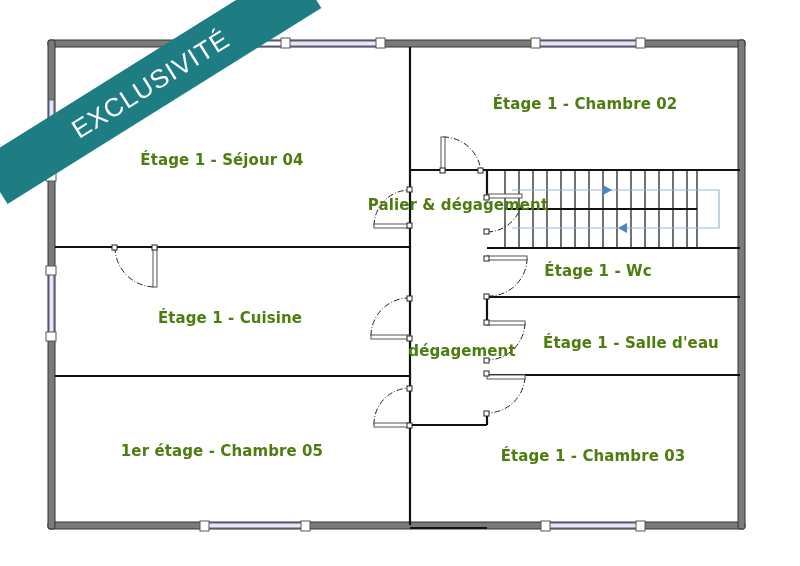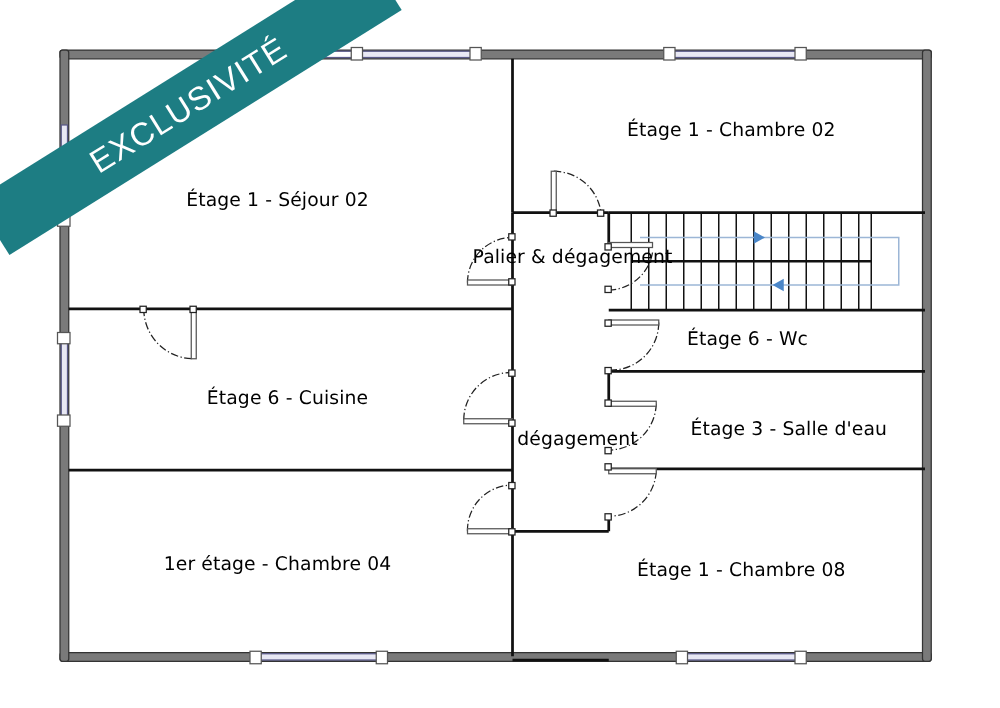--- a/index.html
+++ b/index.html
@@ -1,19 +1,19 @@
 <!DOCTYPE html>
 <html><head>
 <meta charset="utf-8">
 <style>
   html, body { margin: 0; padding: 0; background: #ffffff; }
   body { width: 800px; height: 566px; position: relative; overflow: hidden;
          font-family: "DejaVu Sans", "Liberation Sans", sans-serif; }
   #plan { position: absolute; left: 0; top: 0; }
-  .room-label { position: absolute; font-weight: normal; font-size: 15px; color: #000000;
+  .room-label { position: absolute; font-weight: bold; font-size: 15px; color: #4d7c0f;
                 white-space: nowrap; transform: translate(-50%, -50%); letter-spacing: 0.1px; }
   .ribbon { position: absolute; left: -60px; top: 48px; width: 370px; height: 52px;
             background: #1d7d83; transform: rotate(-32deg); transform-origin: 0 0;
             left: -20px; top: 160px; display: flex; align-items: center; justify-content: center; }
   .ribbon span { color: #fff; font-family: "Liberation Sans", sans-serif; font-size: 26px;
                  letter-spacing: 1px; font-weight: normal; }
 </style>
 </head>
 <body>
 
@@ -132,21 +132,21 @@
       <rect x="484" y="411" width="5" height="5"></rect>
     <rect x="407" y="386" width="5" height="5"></rect>
       <rect x="407" y="423" width="5" height="5"></rect>
   </g>
 </svg>
 
 <div class="ribbon">
   <span>EXCLUSIVITÉ</span>
 </div>
 
-<div class="room-label" style="left:222px;top:160px">Étage 1 - Séjour 02</div>
+<div class="room-label" style="left:222px;top:160px">Étage 1 - Séjour 04</div>
 <div class="room-label" style="left:585px;top:104px">Étage 1 - Chambre 02</div>
 <div class="room-label" style="left:458px;top:205px">Palier &amp; dégagement</div>
-<div class="room-label" style="left:598px;top:271px">Étage 6 - Wc</div>
-<div class="room-label" style="left:230px;top:318px">Étage 6 - Cuisine</div>
+<div class="room-label" style="left:598px;top:271px">Étage 1 - Wc</div>
+<div class="room-label" style="left:230px;top:318px">Étage 1 - Cuisine</div>
 <div class="room-label" style="left:462px;top:351px">dégagement</div>
-<div class="room-label" style="left:631px;top:343px">Étage 3 - Salle d'eau</div>
-<div class="room-label" style="left:222px;top:451px">1er étage - Chambre 04</div>
-<div class="room-label" style="left:593px;top:456px">Étage 1 - Chambre 08</div>
+<div class="room-label" style="left:631px;top:343px">Étage 1 - Salle d'eau</div>
+<div class="room-label" style="left:222px;top:451px">1er étage - Chambre 05</div>
+<div class="room-label" style="left:593px;top:456px">Étage 1 - Chambre 03</div>
 
 </body></html>

